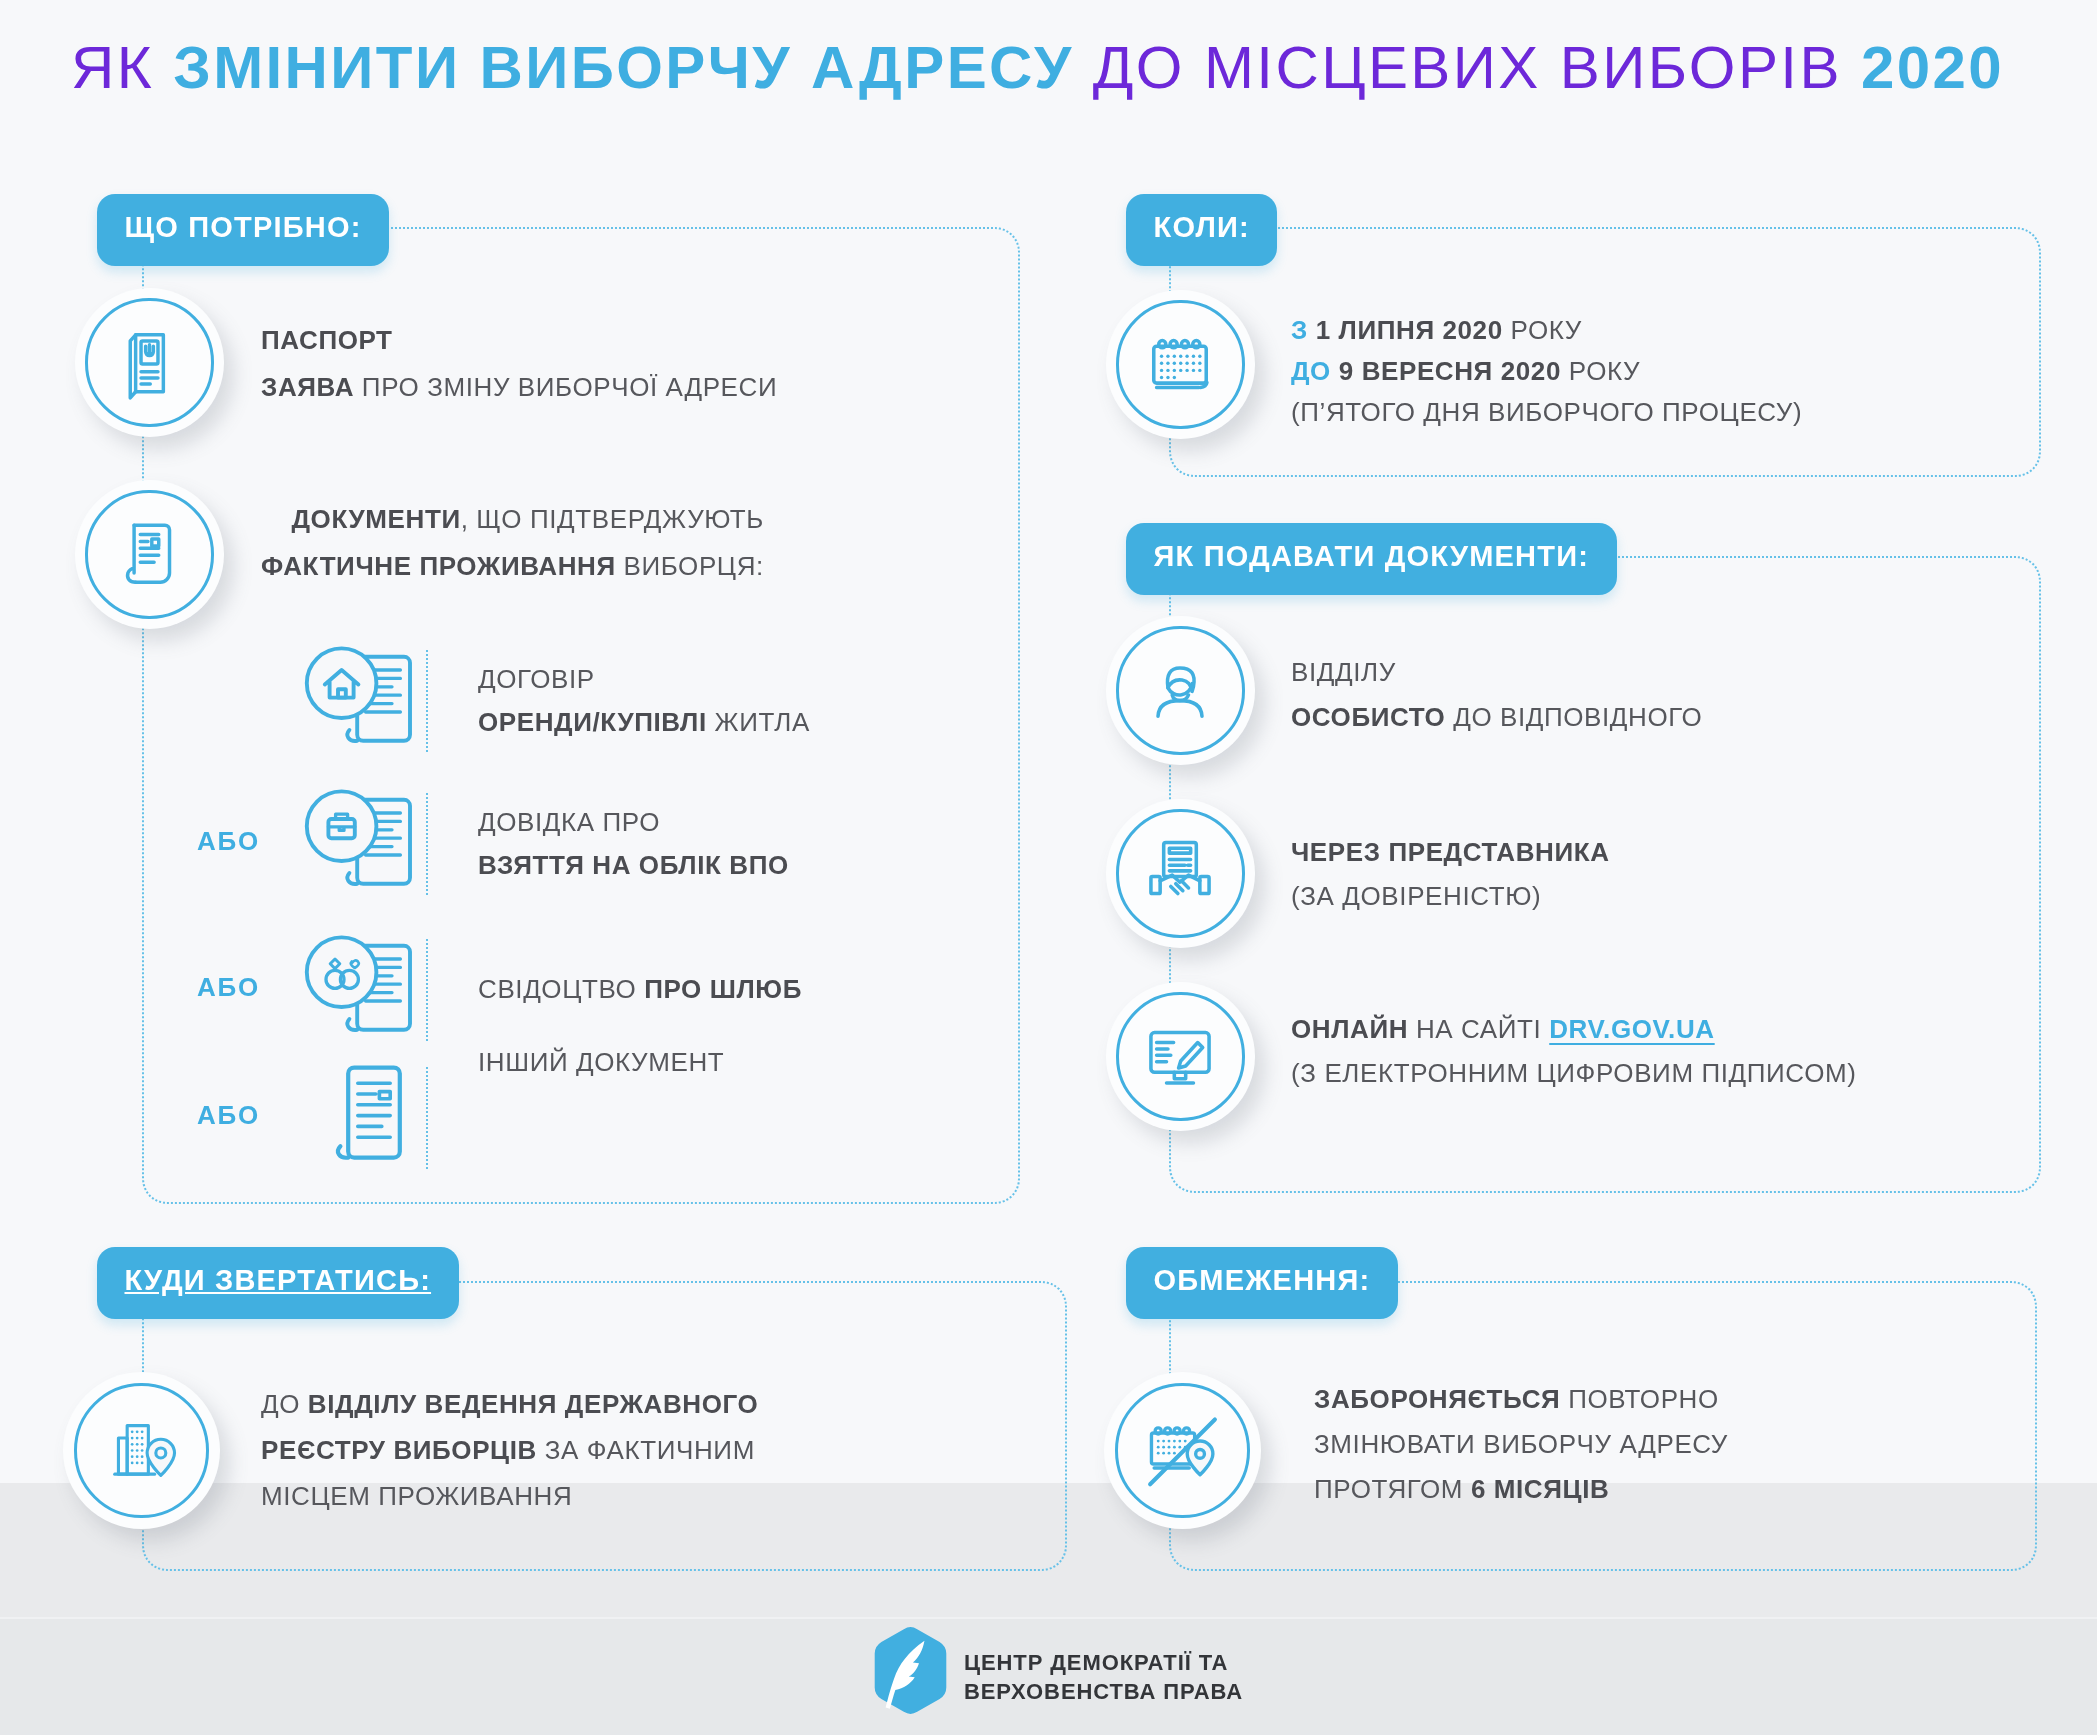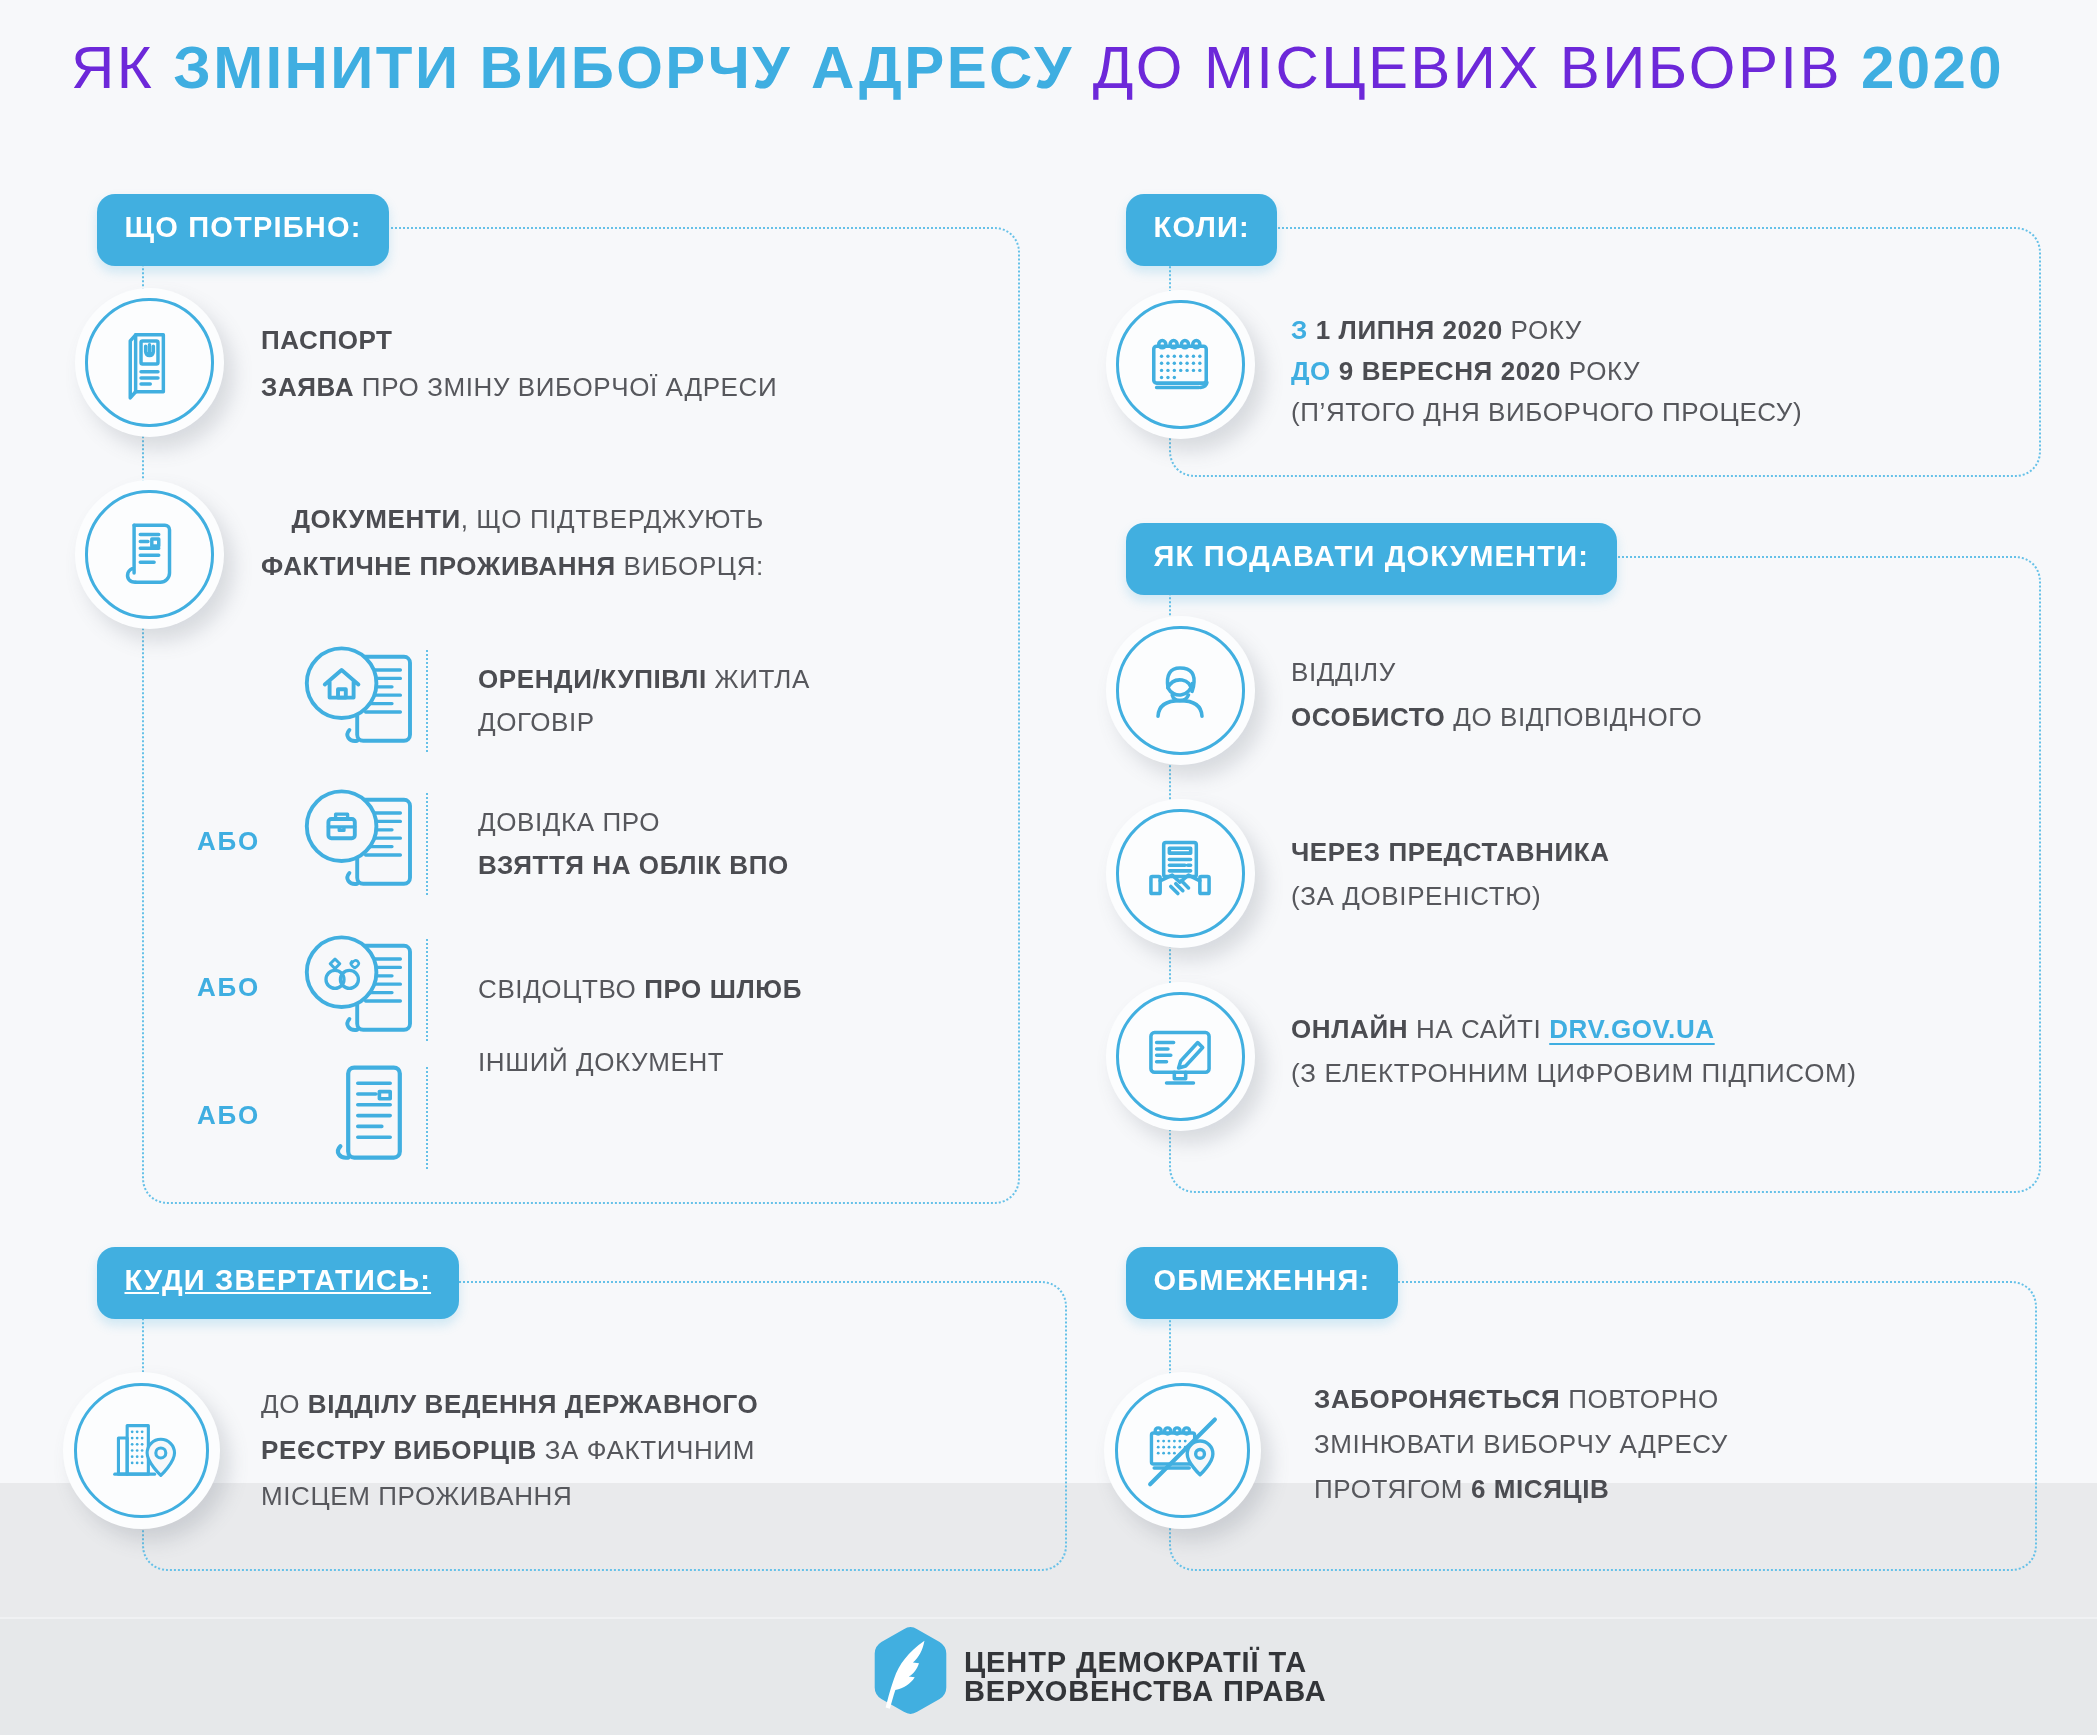--- a/index.html
+++ b/index.html
@@ -48,21 +48,21 @@
   .txt .line { display:block; }
   .txt b { color:#4B4C51; font-weight:700; }
   .acc { color:#3FAEE1 !important; }
   .link { color:#3FAEE1; font-weight:700; text-decoration:underline; text-underline-offset:5.4px; text-decoration-thickness:2.4px; cursor:pointer; }
 
   .or { color:#3FAEE1; font-weight:700; font-size:26px; letter-spacing:1.8px; z-index:3; }
   .vdots { width:0; border-left:2.4px dotted #66C1E8; z-index:2; }
   .subicon { z-index:3; }
 
   
-  .footer-text { font-size:29px; font-weight:700; color:#333539; letter-spacing:0.9px; line-height:29px; z-index:2; white-space:nowrap; }
+  .footer-text { font-size:22px; font-weight:700; color:#333539; letter-spacing:0.9px; line-height:29px; z-index:2; white-space:nowrap; }
   .logo { z-index:2; }
 </style>
 </head>
 <body>
 
 <div>
 
   <div class="abs band1"></div>
   <div class="abs band2"></div>
 
@@ -114,22 +114,22 @@
         <path d="M92 168 c-14 2 -21 -9 -13 -18" fill="none"></path>
         <path d="M106 50 h58 M106 64 h58 M106 78 h44 M106 92 h58 M106 106 h44 M106 120 h58" fill="none" stroke-width="5.5"></path>
         <circle cx="66" cy="72" r="58"></circle>
         <path d="M38 74 L66 50 L94 74 M46 69 v27 h40 v-27" fill="none"></path>
         <rect x="60" y="82" width="13" height="14" fill="none"></rect>
       </g>
     </svg>
   </div>
   <div class="abs vdots" style="left:426px; top:650px; height:102px;"></div>
   <div class="abs txt" style="left:478px; top:658px; line-height:43px;">
+    <span class="line"><span>ДОГОВІР</span></span>
     <span class="line"><b>ОРЕНДИ/КУПІВЛІ</b><span> ЖИТЛА</span></span>
-    <span class="line"><span>ДОГОВІР</span></span>
   </div>
 
   <div class="abs or" style="left:197px; top:826px;">АБО</div>
   <div class="abs subicon" style="left:302px; top:783px;">
     <svg width="132" height="123" viewBox="0 0 220 205">
       <g fill="#F7F8FA" stroke="#41AFE0" stroke-width="6.5" stroke-linecap="round" stroke-linejoin="round">
         <rect x="92" y="28" width="88" height="140" rx="10"></rect>
         <path d="M92 168 c-14 2 -21 -9 -13 -18" fill="none"></path>
         <path d="M106 50 h58 M106 64 h58 M106 78 h44 M106 92 h58 M106 106 h44 M106 120 h58" fill="none" stroke-width="5.5"></path>
         <circle cx="66" cy="72" r="58"></circle>

